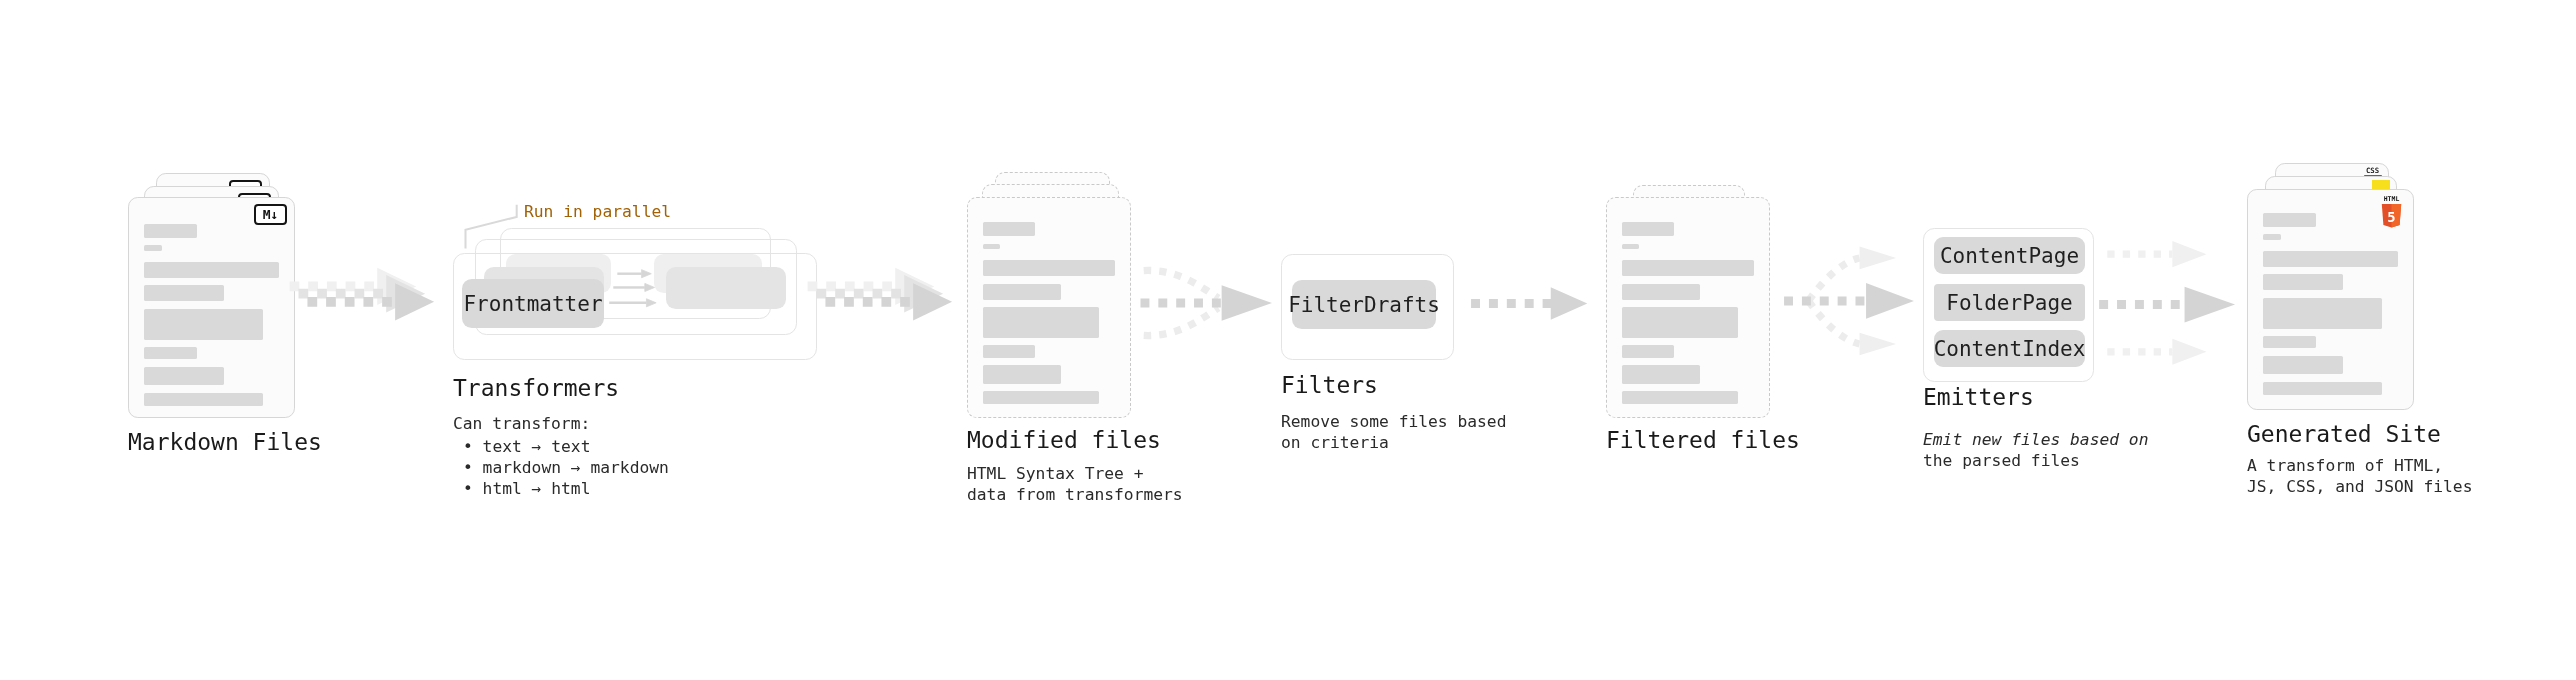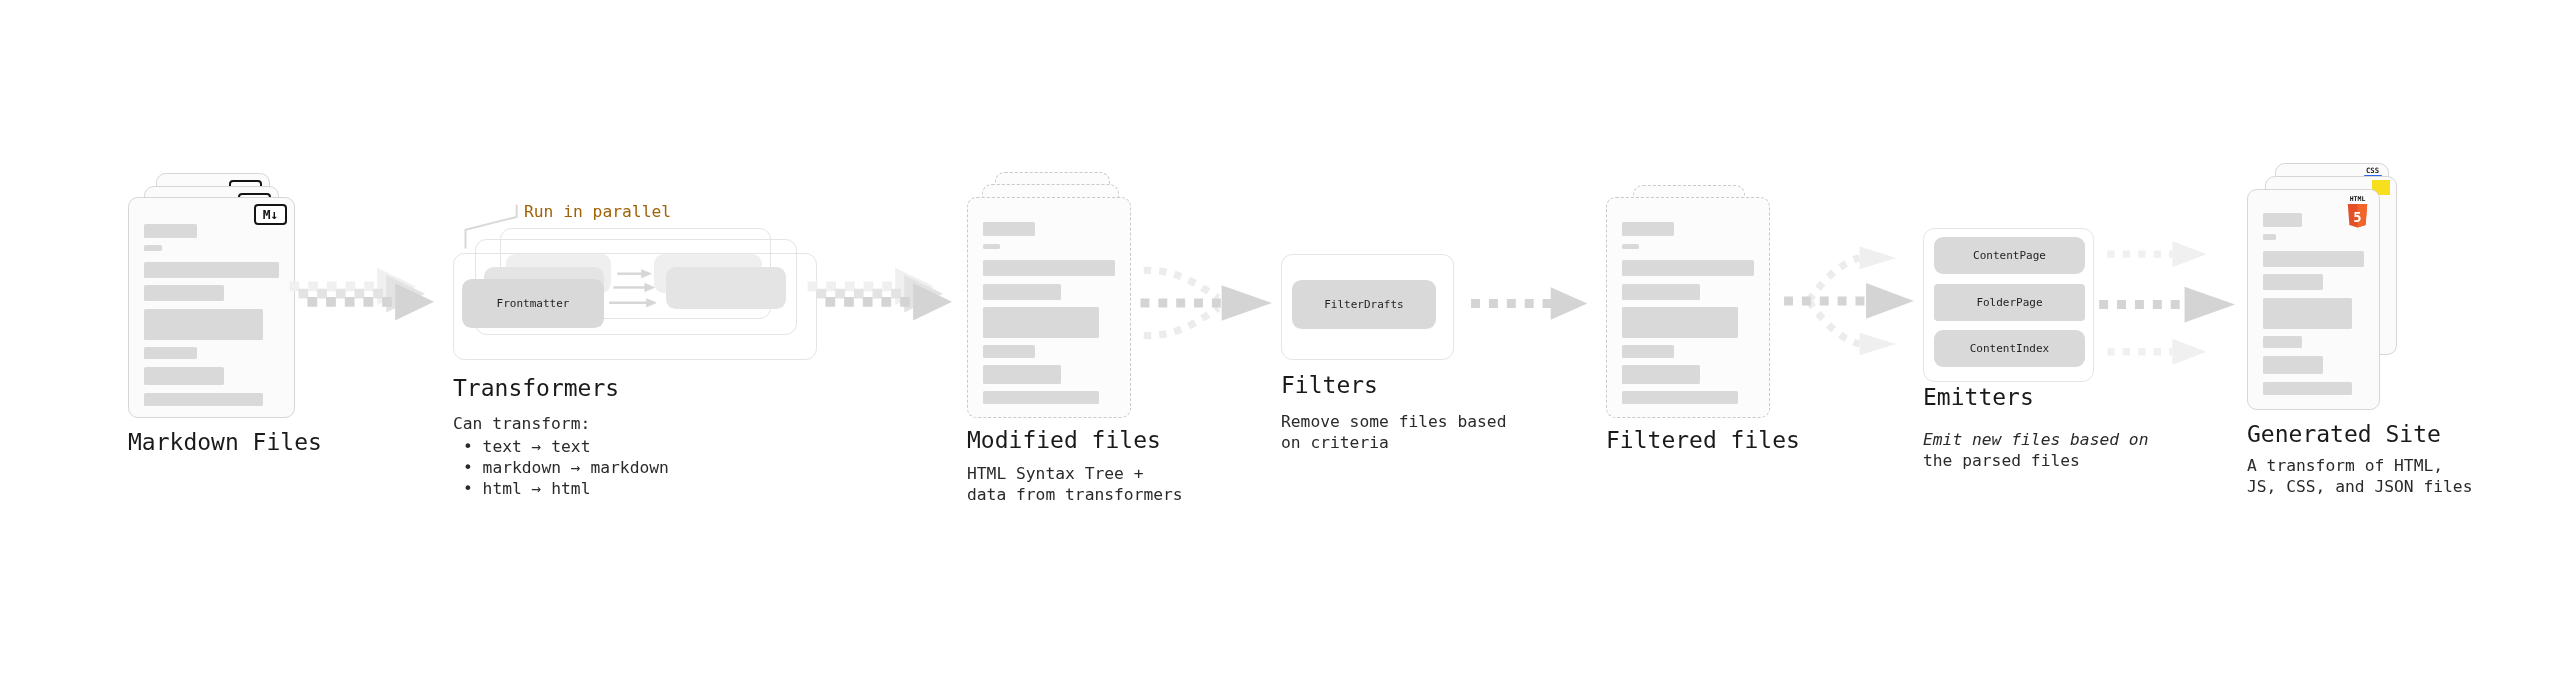--- a/index.html
+++ b/index.html
@@ -22,21 +22,21 @@
   .b8{width:88%;height:13px;}
   
   .title{position:absolute;font-size:23px;line-height:1.15;color:#1a1a1a;white-space:pre;}
   .body-text{position:absolute;font-size:16.3px;line-height:21px;color:#2a2a2a;white-space:pre;}
   .muted{color:#a16207;}
   
   .obox{position:absolute;border:1.6px solid #e4e4e4;border-radius:11.4px;box-sizing:border-box;background:transparent;}
   .obox.filled{background:#ffffff;}
   
   .chip{position:absolute;background:#d9d9d9;border-radius:9.8px;display:flex;align-items:center;justify-content:center;
-        font-size:11px;color:#1f1f1f;box-sizing:border-box;white-space:pre;}
+        font-size:21px;color:#1f1f1f;box-sizing:border-box;white-space:pre;}
   .ghost1{background:#e4e4e4;}
   .ghost2{background:#efefef;}
   
   .md-badge{position:absolute;top:5.7px;right:7.3px;width:32.5px;height:21px;border:2.4px solid #141414;border-radius:4.1px;
             background:#ffffff;display:flex;align-items:center;justify-content:center;
             font-size:13px;font-weight:bold;color:#141414;box-sizing:border-box;}
   
   .css-badge{position:absolute;top:3.3px;right:6.5px;width:18px;text-align:center;}
   .css-badge .css-txt{font-size:7.3px;font-weight:bold;color:#222;line-height:7.3px;display:block;}
   .css-badge .css-bar{height:3.3px;margin-top:0.8px;background:#2965f1;border-radius:0.8px;}
@@ -214,21 +214,21 @@
 
   <div class="card" style="left:2275px;top:163px;width:114px;height:171px;">
     <div class="css-badge">
       <span class="css-txt">CSS</span>
       <div class="css-bar"></div>
     </div>
   </div>
   <div class="card" style="left:2265px;top:176px;width:132px;height:179px;">
     <div class="js-badge"></div>
   </div>
-  <div class="card" style="left:2247px;top:189px;width:133px;height:221px;text-align:right;">
+  <div class="card" style="left:2247px;top:189px;width:167px;height:221px;text-align:right;">
     <svg class="html5-badge" width="23" height="34" viewBox="0 0 28 42">
       <text x="14" y="8" font-size="8" font-weight="bold" text-anchor="middle" fill="#111">HTML</text>
       <polygon points="2,11 26,11 24,37 14,40 4,37" fill="#e34f26"></polygon>
       <polygon points="14,11 26,11 24,37 14,40" fill="#f16529"></polygon>
       <text x="14" y="33" font-size="17" font-weight="bold" text-anchor="middle" fill="#ffffff">5</text>
     </svg>
     <div class="doc-bars" style="top:23px;">
       <div class="bar b1"></div>
         <div class="bar b2"></div>
         <div class="bar b3"></div>

